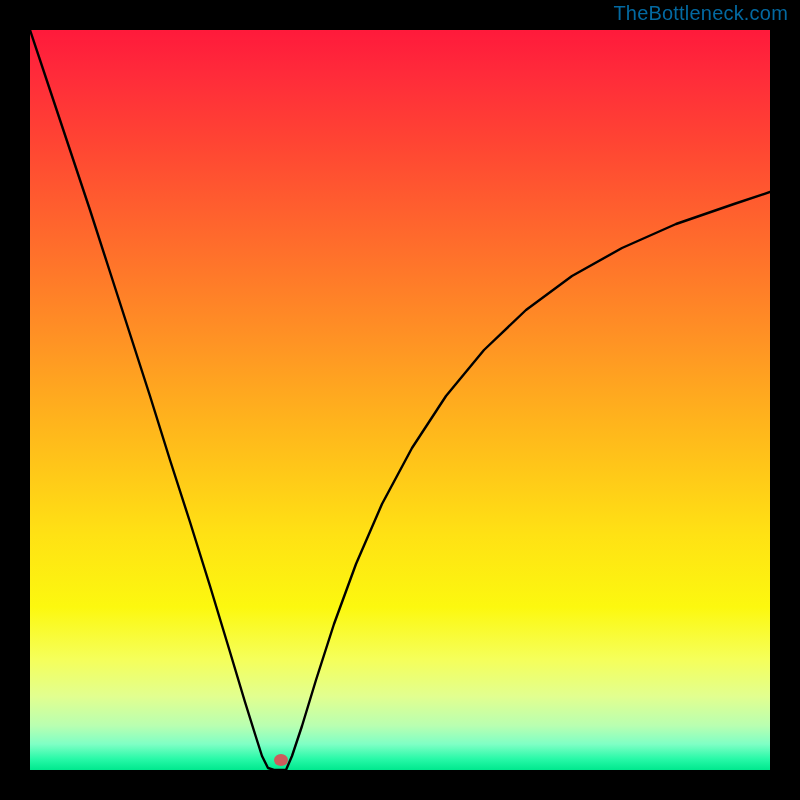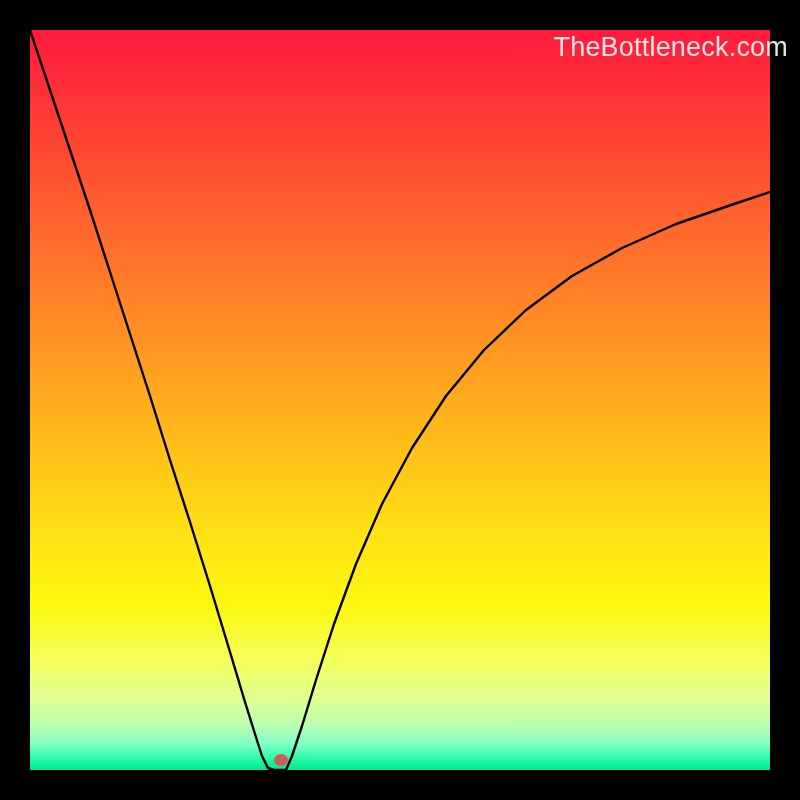--- a/index.html
+++ b/index.html
@@ -14,27 +14,26 @@
   .frame {
     position: relative;
     width: 800px;
     height: 800px;
     background: #000000;
   }
   .watermark {
     position: absolute;
     top: 2px;
     right: 12px;
-    color: #e5e5e5;
-    font-size: 27px;
+    color: #0369a1;
+    font-size: 20px;
     font-weight: 500;
     letter-spacing: 0.2px;
     z-index: 10;
     user-select: none;
-    margin-top: 30px;
   }
   .plot-area {
     position: absolute;
     left: 30px;
     top: 30px;
     width: 740px;
     height: 740px;
     overflow: hidden;
   }
   .gradient-bg {

